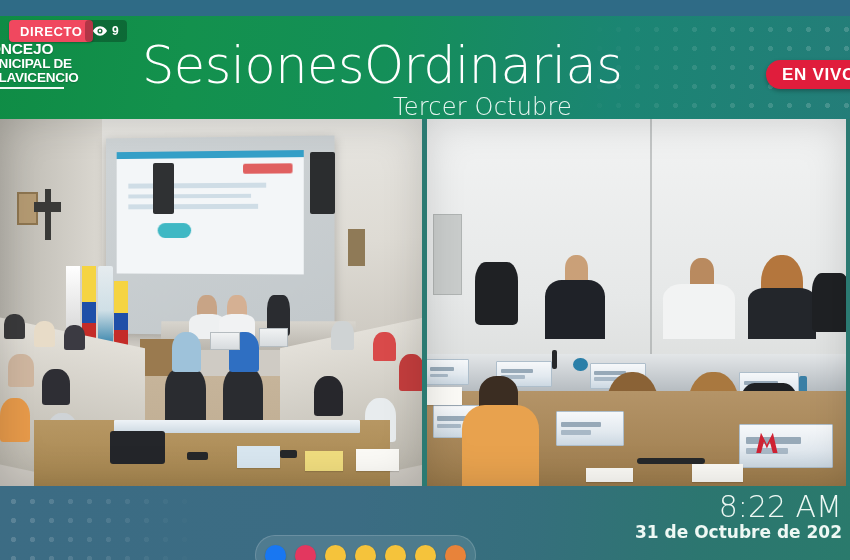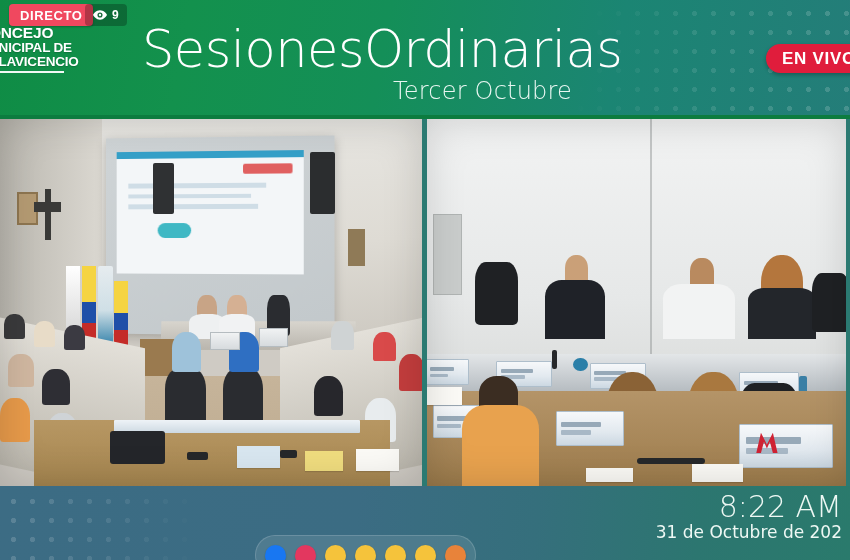--- a/index.html
+++ b/index.html
@@ -6,21 +6,21 @@
   html,body { width:850px; height:560px; overflow:hidden; }
   body {
     font-family:"Liberation Sans", sans-serif;
     background:#2f6b86;
     position:relative;
   }
   .stage { position:absolute; inset:0; width:850px; height:560px; overflow:hidden; }
 
   
   .header {
-    position:absolute; left:0; top:0; width:850px; height:119px;
+    position:absolute; left:0; top:16px; width:850px; height:119px;
     background:linear-gradient(100deg,#0f8c45 0%,#13914d 22%,#148f58 45%,#1b8573 72%,#247d79 100%);
     overflow:hidden;
   }
   .header .dots {
     position:absolute; right:0; top:0; width:340px; height:119px;
     background-image:radial-gradient(circle, rgba(255,255,255,0.16) 2.4px, transparent 2.7px);
     background-size:19px 19px; background-position:4px 4px;
     -webkit-mask-image:linear-gradient(100deg, transparent 0%, transparent 22%, rgba(0,0,0,.55) 48%, #000 88%);
     mask-image:linear-gradient(100deg, transparent 0%, transparent 22%, rgba(0,0,0,.55) 48%, #000 88%);
   }
@@ -171,21 +171,21 @@
     background-image:radial-gradient(circle, rgba(255,255,255,0.17) 2.6px, transparent 2.9px);
     background-size:19px 19px; background-position:4px 6px;
     -webkit-mask-image:linear-gradient(90deg, #000 0%, rgba(0,0,0,.6) 52%, transparent 100%);
     mask-image:linear-gradient(90deg, #000 0%, rgba(0,0,0,.6) 52%, transparent 100%);
   }
   .clock {
     position:absolute; right:8px; top:6px; text-align:right; color:#eef8f4;
     font-family:"DejaVu Sans", sans-serif;
   }
   .clock .time { font-size:30px; font-weight:300; letter-spacing:0; line-height:1.02; }
-  .clock .date { font-size:17px; font-weight:400; letter-spacing:0; margin-top:-1px; }
+  .clock .date { font-size:17px; font-weight:700; letter-spacing:0; margin-top:-1px; }
 
   
   .reactions {
     position:absolute; left:255px; top:49px; height:40px;
     background:rgba(255,255,255,.10); border:1px solid rgba(255,255,255,.16);
     border-radius:20px; padding:0 9px; display:flex; align-items:center; gap:9px;
   }
   .reaction { width:21px; height:21px; border-radius:50%; box-shadow:0 1px 2px rgba(0,0,0,.2); }
 </style>
 </head>

